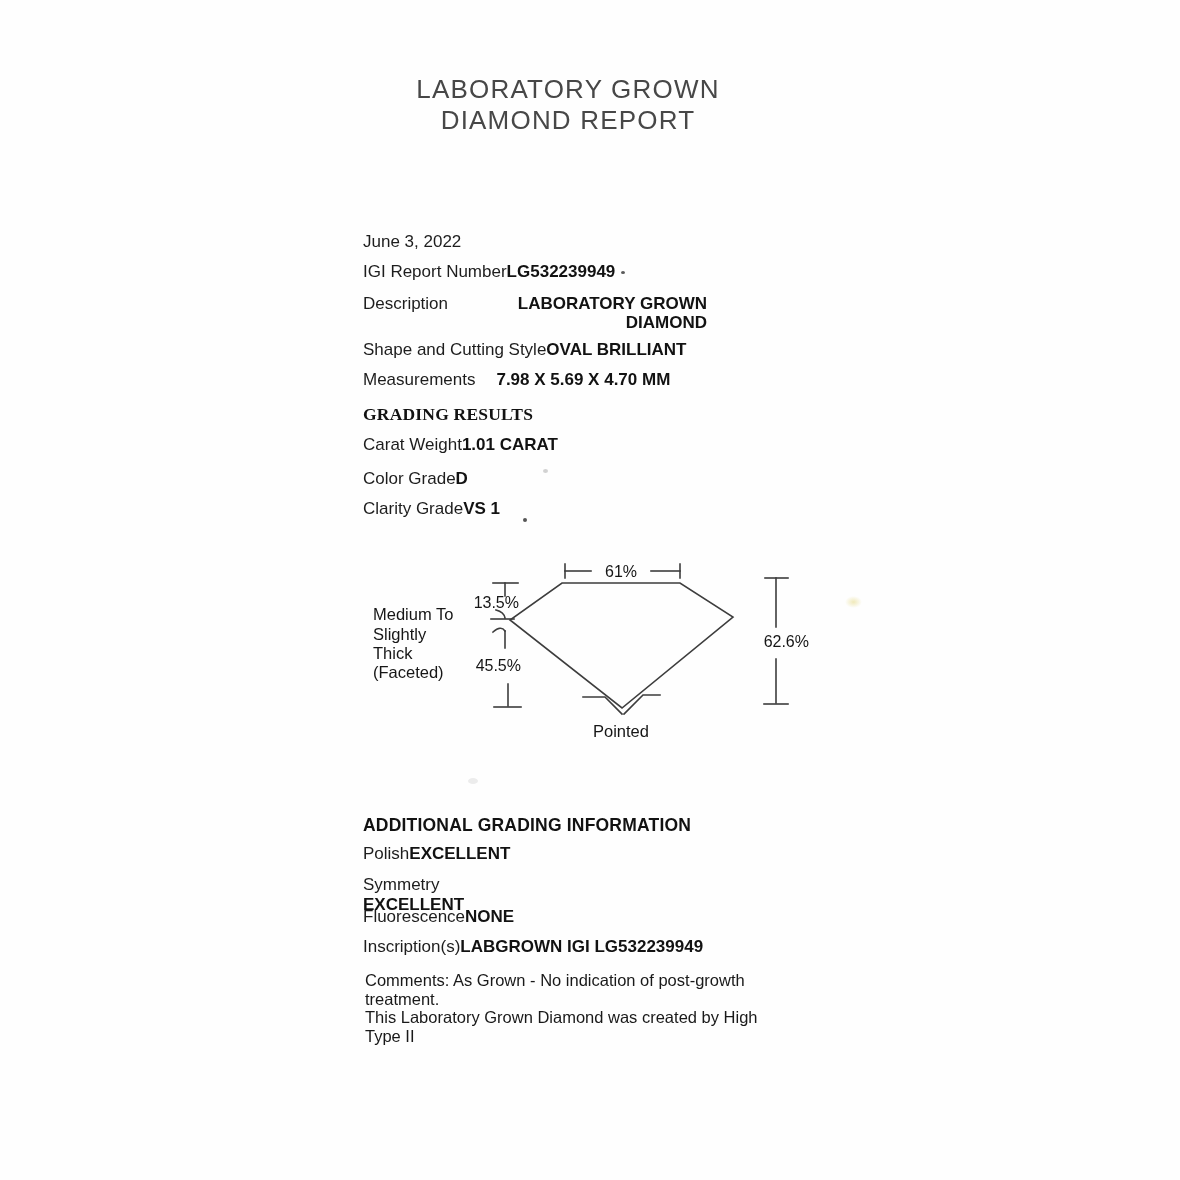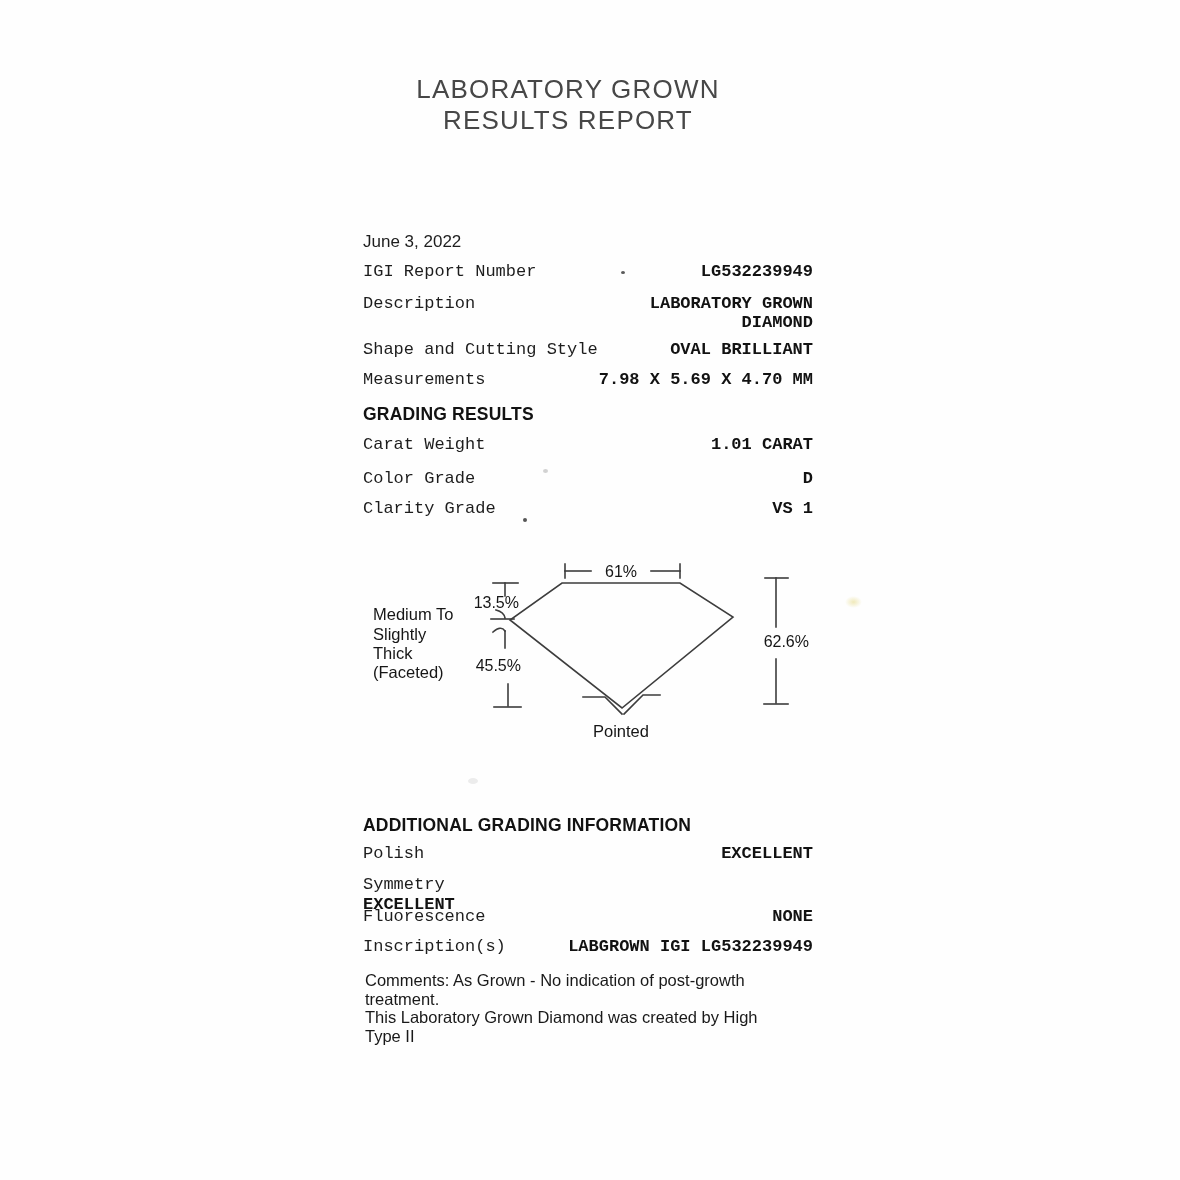--- a/index.html
+++ b/index.html
@@ -9,21 +9,21 @@
     font-family:"Liberation Sans", sans-serif;
     color:#1b1b1b;
   }
   .title-block {
     position:absolute; left:368px; top:74px; width:400px;
     text-align:center; color:#474747;
     font-size:26px; line-height:31px; letter-spacing:1.2px;
   }
   .row {
     position:absolute; left:363px; width:450px;
-    display:flex; justify-content:space-between; align-items:flex-start;font-family:Liberation Mono, monospace;
+    display:flex; align-items:flex-start;
   }
   .lbl { font-size:17px; line-height:20px; color:#1d1d1d; white-space:nowrap; }
   .val {
     font-size:17px; line-height:20px; font-weight:bold; color:#121212;
     text-align:right;
   }
   .val-wrap { max-width:215px; line-height:19px; }
   .sec-hdr {
     position:absolute; left:363px;
     font-size:17.5px; font-weight:bold; color:#121212; letter-spacing:0.2px;
@@ -51,21 +51,21 @@
     background:radial-gradient(ellipse at center, rgba(228,216,130,0.55), rgba(228,216,130,0) 70%);
   }
 </style>
 </head>
 <body>
 
 <div class="page">
 
   <div class="title-block">
     <div>LABORATORY GROWN</div>
-    <div>RESULTS REPORT</div>
+    <div>DIAMOND REPORT</div>
   </div>
 
   <div class="date-line" style="top:232px;">June 3, 2022</div>
 
   <div class="row" style="top:262px;">
     <span class="lbl">IGI Report Number</span>
     <span class="val">LG532239949</span>
   </div>
 
   <div class="row" style="top:294px;gap:44px;">
@@ -76,21 +76,21 @@
   <div class="row" style="top:340px;">
     <span class="lbl">Shape and Cutting Style</span>
     <span class="val">OVAL BRILLIANT</span>
   </div>
 
   <div class="row" style="top:370px;gap:21px;">
     <span class="lbl">Measurements</span>
     <span class="val">7.98 X 5.69 X 4.70 MM</span>
   </div>
 
-  <div class="sec-hdr" style="top:404px;">GRADING RESULTS</div>
+  <div class="sec-hdr" style="top:404px;font-family:Liberation Serif, serif;">GRADING RESULTS</div>
 
   <div class="row" style="top:435px;">
     <span class="lbl">Carat Weight</span>
     <span class="val">1.01 CARAT</span>
   </div>
 
   <div class="row" style="top:469px;">
     <span class="lbl">Color Grade</span>
     <span class="val">D</span>
   </div>

